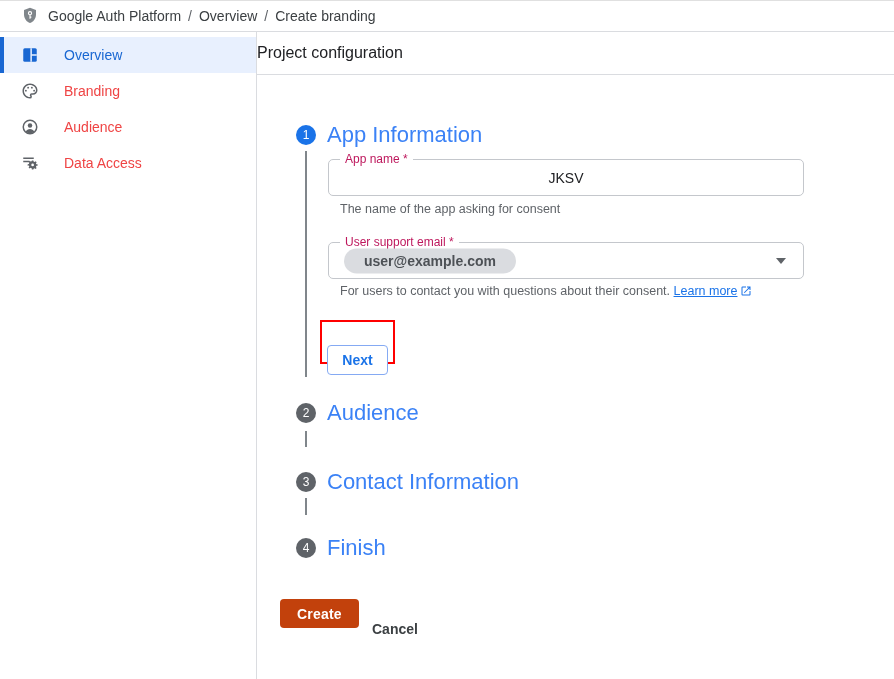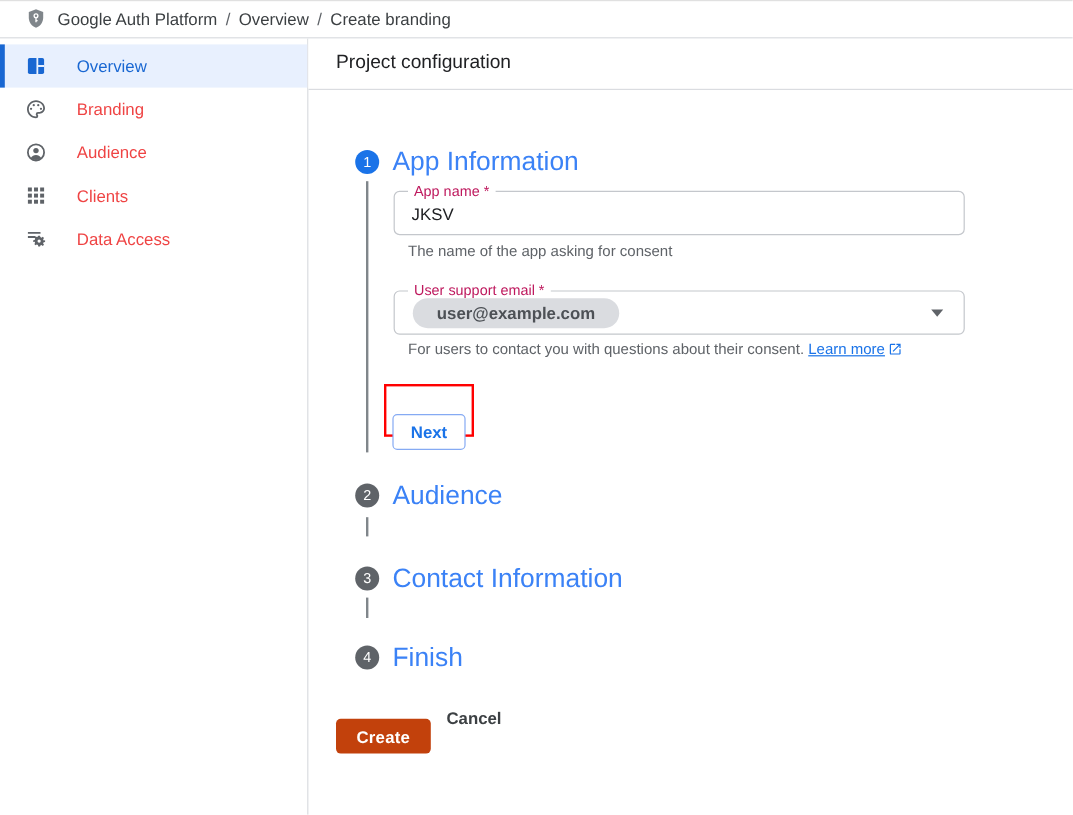--- a/index.html
+++ b/index.html
@@ -31,21 +31,21 @@
   }
   .nav-item .nav-icon { width:20px; display:flex; justify-content:center; margin-right:24px; color:#5f6368; flex:none; }
   .nav-item.selected { background:#e8f0fe; color:#1967d2; }
   .nav-item.selected .nav-icon { color:#1967d2; }
   .nav-item.selected::before { content:""; position:absolute; left:0; top:0; bottom:0; width:4px; background:#1967d2; }
 
   
   .main-header {
     position:absolute; left:257px; right:0; top:32px; height:43px;
     background:#fff; border-bottom:1px solid #dadce0;
-    display:flex; align-items:center; padding-left:23px; font-size:16px; color:#202124;
+    display:flex; align-items:center; font-size:16px; color:#202124;
   }
 
   
   .step-circle {
     position:absolute; left:296px; width:20px; height:20px; border-radius:50%;
     display:flex; align-items:center; justify-content:center; color:#fff; font-size:12px;
   }
   .step-circle.active { background:#1a73e8; }
   .step-circle.inactive { background:#5f6368; }
   .step-title { position:absolute; left:327px; margin:0; font-size:22px; font-weight:400; color:#3b82f6; line-height:26px; }
@@ -56,21 +56,21 @@
     position:absolute; left:328px; width:476px; height:37px;
     border:1px solid #c4c7cc; border-radius:5px; background:#fff;
   }
   .field-label {
     position:absolute; top:-7px; left:11px; background:#fff; padding:0 5px;
     font-size:12px; line-height:13px; color:#be185d; white-space:nowrap;
   }
   .field-input {
     position:absolute; inset:0; width:100%; height:100%; border:none; outline:none;
     background:transparent; padding:0 14px; font-size:14px; color:#202124;
-    font-family:inherit; border-radius:5px;
+    font-family:inherit; border-radius:5px;text-align:center;
   }
   .email-chip {
     position:absolute; left:15px; top:50%; transform:translateY(-50%);
     background:#dadce0; border-radius:13px; height:25px; padding:0 20px;
     display:flex; align-items:center; font-size:14px; font-weight:bold; color:#4d5156;
     cursor:pointer;
   }
   .caret {
     position:absolute; right:17px; top:50%; margin-top:-2.5px; width:0; height:0;
     border-left:5.5px solid transparent; border-right:5.5px solid transparent;
@@ -86,21 +86,21 @@
     position:absolute; left:327px; top:345px; width:61px; height:30px;
     background:#fff; border:1px solid #85aaf3; border-radius:4px;
     color:#1a73e8; font-size:14px; font-weight:bold; font-family:inherit; cursor:pointer; z-index:4;
   }
   .create-btn {
     position:absolute; left:280px; top:599px; height:29px; padding:0 17px;
     background:#c2410c; border:none; border-radius:4px; color:#fff;
     font-size:14px; font-weight:bold; font-family:inherit; cursor:pointer; letter-spacing:.2px;
   }
   .cancel-btn {
-    position:absolute; left:368px; top:583px; height:29px; padding:0 4px;
+    position:absolute; left:368px; top:614px; height:29px; padding:0 4px;
     background:none; border:none; color:#3c4043; font-size:14px; font-weight:bold;
     font-family:inherit; cursor:pointer;
   }
 </style>
 </head>
 <body>
 
 <div class="topbar">
   <span class="shield-wrap">
     <svg viewBox="0 0 24 24" width="18" height="18">
@@ -146,36 +146,20 @@
       <svg viewBox="0 0 24 24" width="18" height="18">
         <circle cx="12" cy="12" r="9" fill="none" stroke="currentColor" stroke-width="2"></circle>
         <circle cx="12" cy="10" r="3" fill="currentColor"></circle>
         <path d="M6.2 18.2c1.3-2.3 3.4-3.4 5.8-3.4s4.5 1.1 5.8 3.4a9 9 0 0 1-11.6 0z" fill="currentColor"></path>
       </svg>
     </span>
     <span>Audience</span>
   </div>
   <div class="nav-item">
     <span class="nav-icon">
-      <svg viewBox="0 0 24 24" width="18" height="18" fill="currentColor">
-        <rect x="3" y="3" width="4.4" height="4.4"></rect>
-          <rect x="9.8" y="3" width="4.4" height="4.4"></rect>
-          <rect x="16.6" y="3" width="4.4" height="4.4"></rect>
-        <rect x="3" y="9.8" width="4.4" height="4.4"></rect>
-          <rect x="9.8" y="9.8" width="4.4" height="4.4"></rect>
-          <rect x="16.6" y="9.8" width="4.4" height="4.4"></rect>
-        <rect x="3" y="16.6" width="4.4" height="4.4"></rect>
-          <rect x="9.8" y="16.6" width="4.4" height="4.4"></rect>
-          <rect x="16.6" y="16.6" width="4.4" height="4.4"></rect>
-      </svg>
-    </span>
-    <span>Clients</span>
-  </div>
-  <div class="nav-item">
-    <span class="nav-icon">
       <svg viewBox="0 0 24 24" width="18" height="18">
         <path d="M3 5.5h14 M3 10h8" stroke="currentColor" stroke-width="2" fill="none"></path>
         <g transform="translate(15.5,14.5)" fill="currentColor">
           <path d="M-1 -6h2l.3 1.6 1.4.6 1.3-1 1.4 1.4-1 1.3.6 1.4L6.6 -1v2l-1.6.3-.6 1.4 1 1.3-1.4 1.4-1.3-1-1.4.6L1 6h-2l-.3-1.6-1.4-.6-1.3 1-1.4-1.4 1-1.3-.6-1.4L-6.6 1v-2l1.6-.3.6-1.4-1-1.3 1.4-1.4 1.3 1 1.4-.6z"></path>
           <circle cx="0" cy="0" r="1.8" fill="#fff"></circle>
         </g>
       </svg>
     </span>
     <span>Data Access</span>
   </div>

